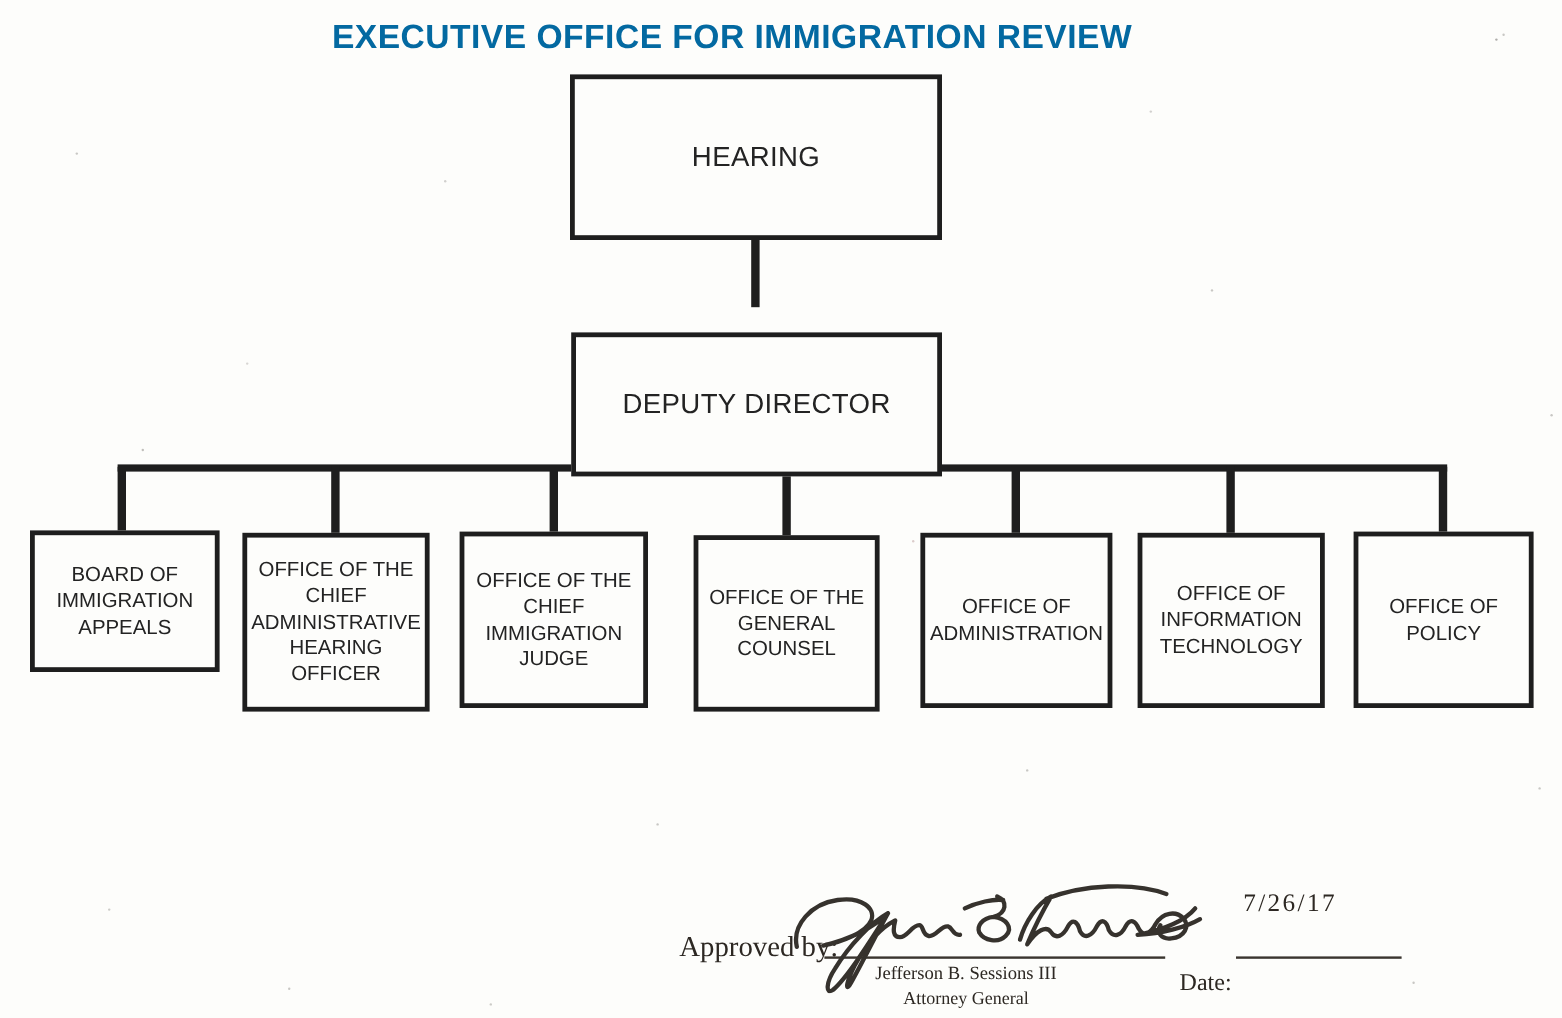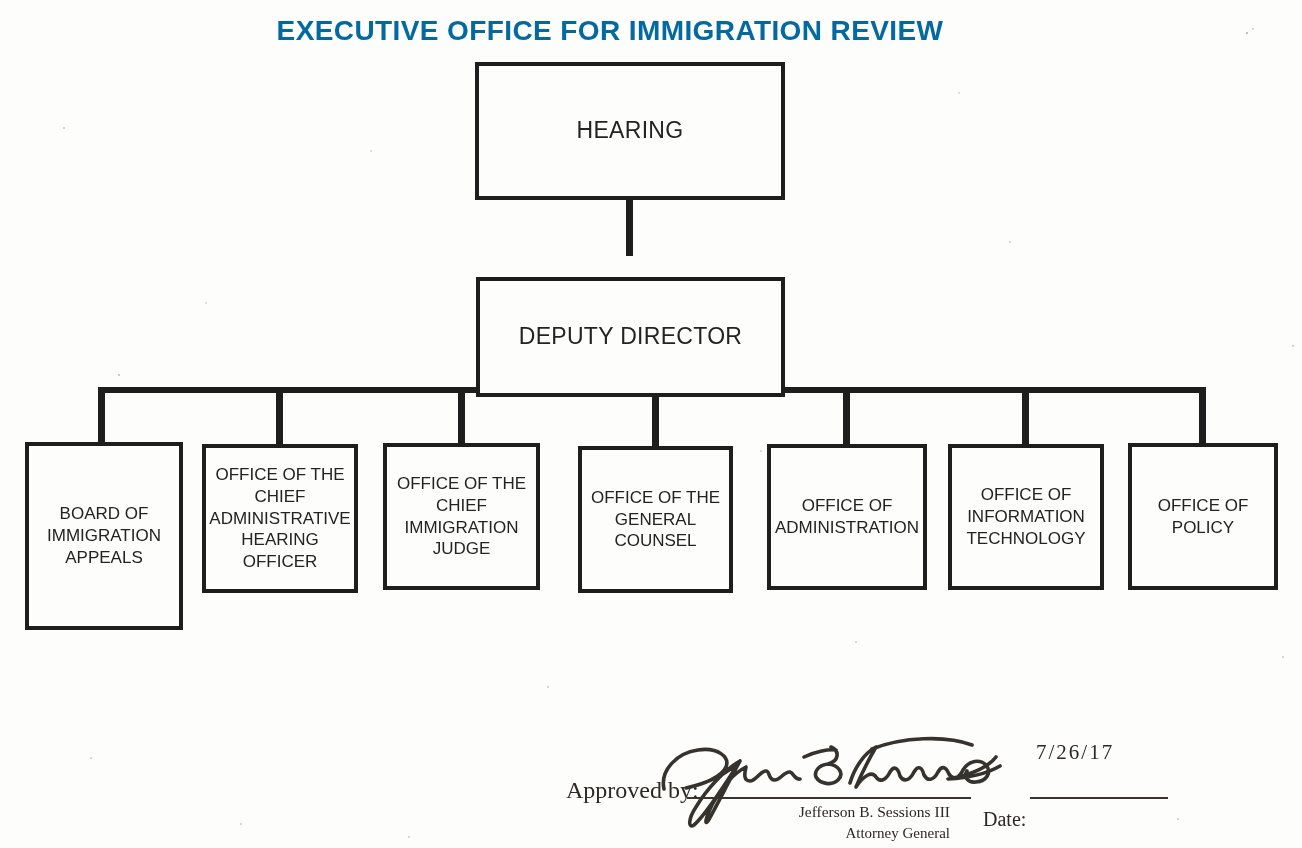--- a/index.html
+++ b/index.html
@@ -42,21 +42,21 @@
   }
   .obox.big .lbl{font-size:23px;letter-spacing:.3px;line-height:1.2;}
 
   .conn{position:absolute;background:var(--ink);z-index:1;}
 
   .serif{font-family:"Liberation Serif",serif;color:var(--serif_ink);}
 
   .approved-by{position:absolute;left:566px;top:777px;font-size:24px;}
   .sig-line{position:absolute;left:687px;top:797px;width:284px;height:2px;background:#3a352f;}
   .sig-svg{position:absolute;left:650px;top:733px;width:370px;height:95px;z-index:3;}
-  .sig-block{position:absolute;left:660px;top:801px;width:290px;text-align:right;}
+  .sig-block{position:absolute;left:660px;top:801px;width:290px;text-align:center;}
   .sig-name{font-size:15.5px;line-height:1.4;}
   .sig-title{font-size:15px;line-height:1.4;}
   .date-label{position:absolute;left:983px;top:776px;font-size:20px;margin-top:32px;}
   .date-value{position:absolute;left:1036px;top:740px;font-size:21px;letter-spacing:2px;}
   .date-line{position:absolute;left:1030px;top:797px;width:138px;height:2px;background:#3a352f;}
 
   .specks{
     position:absolute;left:0;top:0;width:2px;height:2px;border-radius:50%;
     pointer-events:none;z-index:0;
     box-shadow:
@@ -101,21 +101,21 @@
   <div class="conn" style="left:1199px;top:389px;width:7px;height:58px;"></div>
 
   <div class="obox big" style="left:475px;top:62px;width:310px;height:138px;">
     <span class="lbl">HEARING</span>
   </div>
 
   <div class="obox big" style="left:476px;top:253px;width:309px;height:120px;margin-top:24px;">
     <span class="lbl">DEPUTY DIRECTOR</span>
   </div>
 
-  <div class="obox" style="left:25px;top:442px;width:158px;height:188px;">
+  <div class="obox" style="left:25px;top:442px;width:158px;height:118px;">
     <span class="lbl">BOARD OF
 IMMIGRATION
 APPEALS</span>
   </div>
   <div class="obox" style="left:202px;top:444px;width:156px;height:149px;">
     <span class="lbl">OFFICE OF THE
 CHIEF
 ADMINISTRATIVE
 HEARING
 OFFICER</span>

